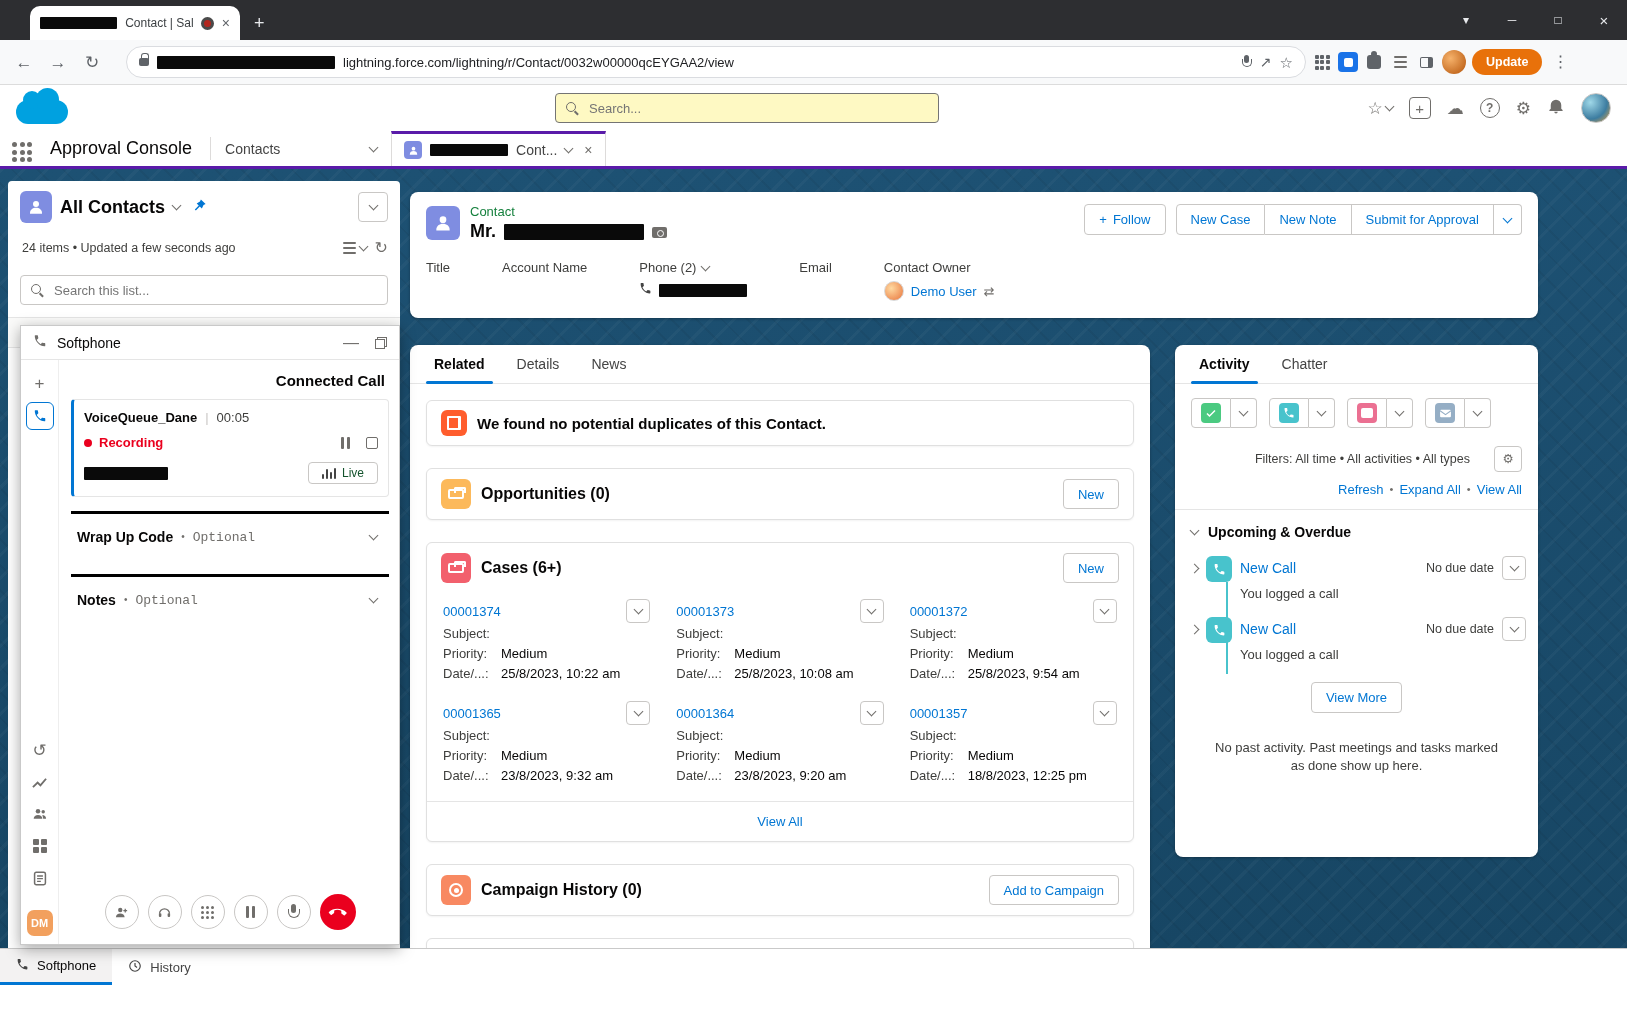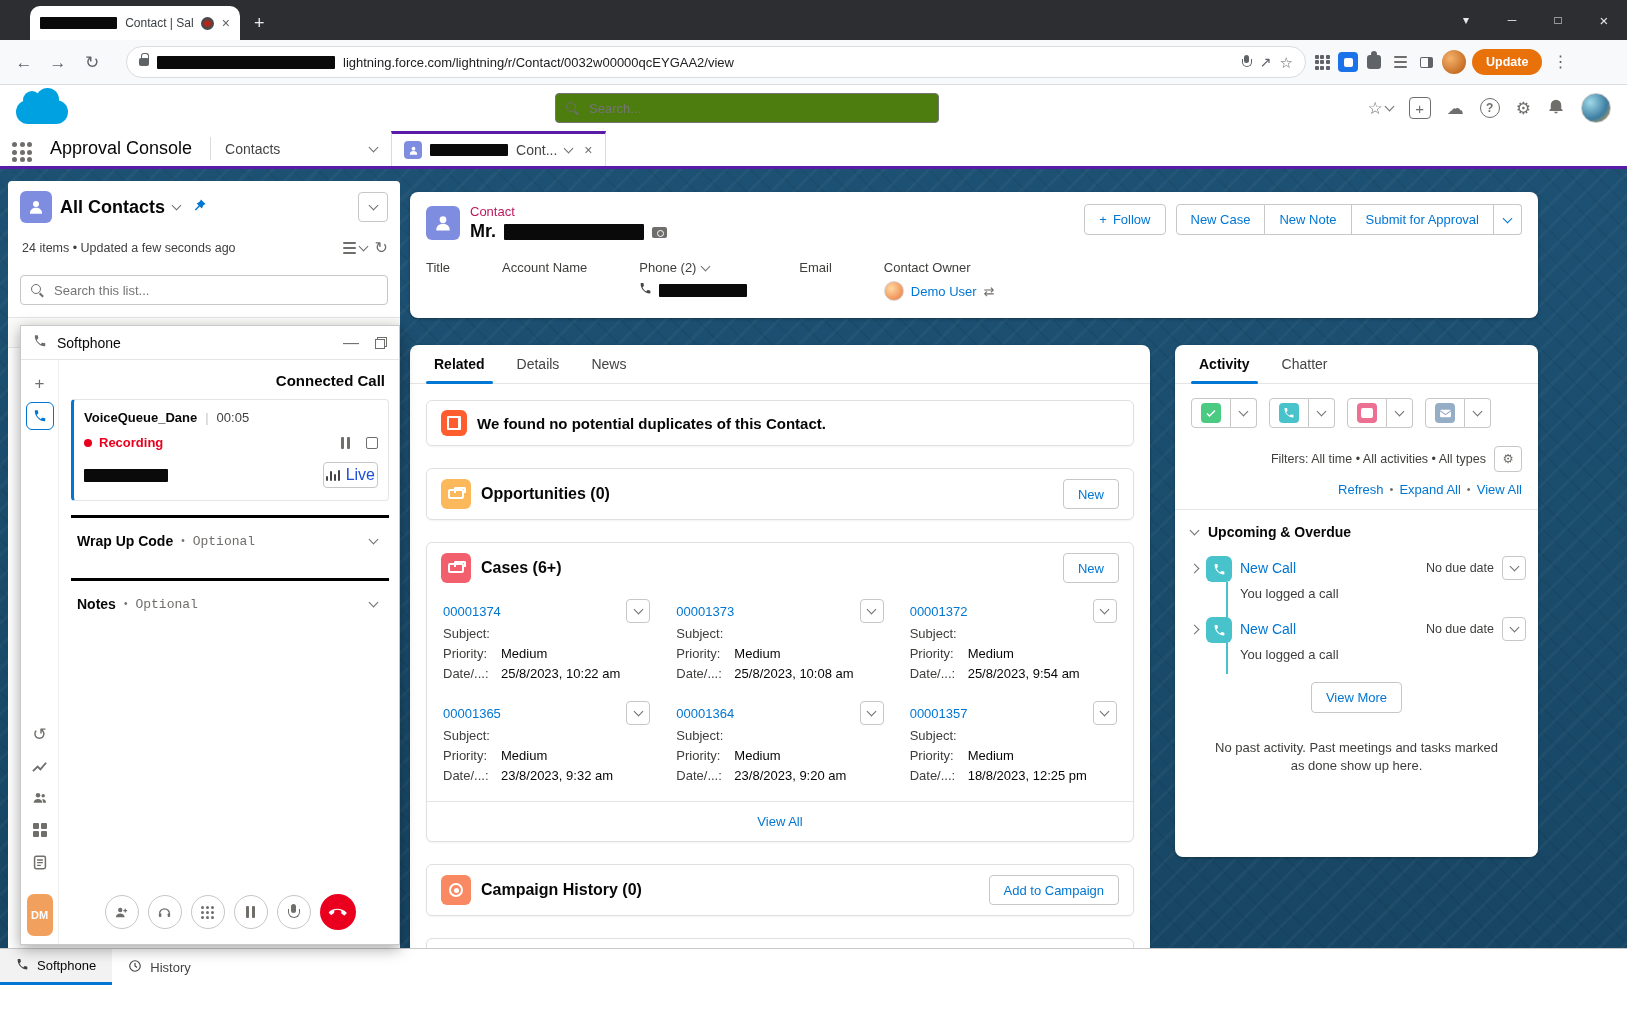--- a/index.html
+++ b/index.html
@@ -34,21 +34,21 @@
   .bento{display:grid;grid-template-columns:repeat(3,4px);grid-auto-rows:4px;gap:1.5px;}
   .bento i{background:#5f6368;border-radius:1px;}
   .chravatar{width:24px;height:24px;border-radius:50%;background:radial-gradient(circle at 35% 35%,#f6b26b,#b4540a);cursor:pointer;}
   .updatebtn{height:26px;padding:0 14px;border:none;border-radius:14px;background:#e8710a;color:#fff;font-size:12.5px;font-weight:bold;cursor:pointer;}
 
   
   .sfheader{position:absolute;left:0;top:85px;width:100%;height:46px;background:#fff;display:flex;align-items:center;padding:0 16px;}
   .cloudlogo{position:relative;width:52px;height:24px;background:#00a1e0;border-radius:13px;margin-top:8px;flex:0 0 auto;}
   .cloudlogo::before{content:"";position:absolute;left:7px;top:-9px;width:18px;height:18px;background:#00a1e0;border-radius:50%;}
   .cloudlogo::after{content:"";position:absolute;right:9px;top:-12px;width:23px;height:23px;background:#00a1e0;border-radius:50%;}
-  .gsearch{position:absolute;left:555px;top:8px;width:384px;height:30px;border:1px solid #747474;border-radius:4px;background:#4d7c0f;display:flex;align-items:center;padding:0 10px;gap:8px;}
+  .gsearch{position:absolute;left:555px;top:8px;width:384px;height:30px;border:1px solid #747474;border-radius:4px;background:#fef9c3;display:flex;align-items:center;padding:0 10px;gap:8px;}
   .gsearch input{border:none;outline:none;font-size:13px;flex:1;color:#080707;background:transparent;}
   .sicon{position:relative;width:13px;height:13px;flex:0 0 auto;}
   .sicon::before{content:"";position:absolute;width:8px;height:8px;border:1.6px solid #706e6b;border-radius:50%;left:0;top:0;}
   .sicon::after{content:"";position:absolute;width:5px;height:1.6px;background:#706e6b;transform:rotate(45deg);left:8px;top:10px;}
   .hdricons{position:absolute;right:16px;top:0;height:46px;display:flex;align-items:center;gap:16px;}
   .hdricons .g{color:#706e6b;font-size:17px;cursor:pointer;}
   .boxplus{width:22px;height:22px;border:1.5px solid #706e6b;border-radius:4px;display:flex;align-items:center;justify-content:center;color:#706e6b;font-size:15px;cursor:pointer;}
   .helpcirc{width:20px;height:20px;border:1.5px solid #706e6b;border-radius:50%;display:flex;align-items:center;justify-content:center;color:#706e6b;font-size:12px;font-weight:bold;cursor:pointer;}
   .sfavatar{width:30px;height:30px;border-radius:50%;background:radial-gradient(circle at 30% 30%,#9fd8e8,#3c7ca0 60%,#e8a23c);border:1px solid #c9c7c5;cursor:pointer;}
 
@@ -84,21 +84,21 @@
   .lp-search input{border:none;outline:none;flex:1;font-size:13px;background:transparent;}
   .lp-thead{margin:12px -12px 0 -12px;border-top:1px solid #e5e5e5;border-bottom:1px solid #e5e5e5;background:#fafaf9;display:flex;align-items:center;gap:10px;padding:7px 14px;font-size:13px;color:#514f4d;font-weight:bold;}
   .cb{width:14px;height:14px;border:1px solid #b0adab;border-radius:3px;background:#fff;cursor:pointer;}
   .hbars{display:flex;flex-direction:column;gap:2.5px;}
   .hbars i{width:13px;height:2.5px;background:#706e6b;border-radius:1px;}
 
   
   .reccard{position:absolute;left:410px;top:192px;width:1128px;height:126px;background:#fff;border-radius:8px;box-shadow:0 1px 3px rgba(0,0,0,.3);padding:12px 16px;}
   .rc-top{display:flex;align-items:flex-start;}
   .rc-entity{display:flex;gap:10px;align-items:center;}
-  .rc-labels .sm{font-size:13px;color:#be185d;}
+  .rc-labels .sm{font-size:13px;color:#15803d;}
   .rc-name{display:flex;align-items:center;gap:8px;margin-top:2px;}
   .rc-name .nm{font-size:18px;font-weight:bold;color:#080707;}
   .cam{position:relative;width:15px;height:11px;background:#706e6b;border-radius:2px;margin-top:2px;}
   .cam::before{content:"";position:absolute;left:5px;top:2.5px;width:5px;height:5px;border:1.5px solid #fff;border-radius:50%;}
   .btn{display:inline-flex;align-items:center;justify-content:center;gap:6px;height:31px;padding:0 14px;border:1px solid #c9c7c5;border-radius:4px;background:#fff;color:#0176d3;font-size:13px;cursor:pointer;white-space:nowrap;}
   .btngroup{display:inline-flex;}
   .btngroup .btn{border-radius:0;border-left-width:0;}
   .btngroup .btn:first-child{border-radius:4px 0 0 4px;border-left-width:1px;}
   .btngroup .btn:last-child{border-radius:0 4px 4px 0;}
   .rc-actions{margin-left:auto;display:flex;gap:10px;}
@@ -137,21 +137,21 @@
   .duppages::before{content:"";position:absolute;right:0;top:0;width:9px;height:10px;border:2px solid #fff;border-radius:1px;}
   .duppages::after{content:"";position:absolute;left:0;bottom:0;width:9px;height:10px;background:inherit;border:2px solid #fff;border-radius:1px;background:#ff5d2d;}
 
   
   .actcol{position:absolute;left:1175px;top:345px;width:363px;height:512px;background:#fff;border-radius:8px;box-shadow:0 1px 3px rgba(0,0,0,.3);overflow:hidden;}
   .act-composer{display:flex;flex-wrap:wrap;gap:12px;padding:14px 16px 4px;}
   .split{display:inline-flex;cursor:pointer;}
   .split-ic{width:40px;height:30px;border:1px solid #c9c7c5;border-radius:4px 0 0 4px;display:flex;align-items:center;justify-content:center;background:#fff;}
   .split-dd{width:26px;height:30px;border:1px solid #c9c7c5;border-left:none;border-radius:0 4px 4px 0;display:flex;align-items:center;justify-content:center;background:#fff;color:#706e6b;}
   .cico{width:20px;height:20px;border-radius:4px;display:flex;align-items:center;justify-content:center;}
-  .filtrow{display:flex;align-items:center;justify-content:flex-end;gap:8px;padding:14px 16px 0;font-size:12.5px;color:#3e3e3c;}
+  .filtrow{display:flex;align-items:center;justify-content:flex-end;gap:24px;padding:14px 16px 0;font-size:12.5px;color:#3e3e3c;}
   .linksrow{display:flex;justify-content:flex-end;align-items:center;gap:6px;padding:10px 16px 12px;font-size:13px;border-bottom:1px solid #e5e5e5;}
   .secthead{display:flex;align-items:center;gap:10px;padding:14px 16px 4px;font-size:14px;font-weight:bold;color:#080707;}
   .tlwrap{position:relative;padding:4px 12px 0 16px;}
   .tline{position:absolute;left:51px;width:2px;background:#48c3cc;}
   .tlitem{display:flex;align-items:flex-start;gap:8px;padding:8px 0;}
   .tlmain{flex:1;min-width:0;}
   .tlrow{display:flex;align-items:center;gap:8px;}
   .tlrow .link{font-size:14px;}
   .tldue{margin-left:auto;font-size:12.5px;color:#3e3e3c;}
   .tldesc{font-size:13px;color:#3e3e3c;margin-top:6px;}
@@ -163,37 +163,37 @@
   .sp-header{height:34px;display:flex;align-items:center;gap:10px;padding:0 12px;border-bottom:1px solid #e5e5e5;flex:0 0 auto;}
   .sp-title{font-size:14px;color:#080707;}
   .sp-hicons{margin-left:auto;display:flex;align-items:center;gap:16px;color:#706e6b;}
   .popout{position:relative;width:12px;height:12px;cursor:pointer;}
   .popout::before{content:"";position:absolute;right:0;top:0;width:8px;height:8px;border:1.6px solid #706e6b;}
   .popout::after{content:"";position:absolute;left:0;bottom:0;width:8px;height:8px;background:#fff;border:1.6px solid #706e6b;}
   .sp-body{flex:1;display:flex;min-height:0;}
   .sp-rail{width:38px;border-right:1px solid #eee;display:flex;flex-direction:column;align-items:center;padding:10px 0 8px;gap:4px;}
   .railbtn{width:28px;height:28px;display:flex;align-items:center;justify-content:center;color:#706e6b;cursor:pointer;font-size:17px;}
   .railbtn.active{border:1px solid #0176d3;border-radius:6px;color:#0176d3;}
-  .dmavatar{width:26px;height:42px;border-radius:7px;background:#f2a05e;color:#fff;font-size:11px;font-weight:bold;display:flex;align-items:center;justify-content:center;margin-top:14px;}
+  .dmavatar{width:26px;height:26px;border-radius:7px;background:#f2a05e;color:#fff;font-size:11px;font-weight:bold;display:flex;align-items:center;justify-content:center;margin-top:14px;}
   .sp-content{flex:1;display:flex;flex-direction:column;padding:10px 10px 10px 12px;min-width:0;}
   .sp-status{text-align:right;font-size:15px;font-weight:bold;color:#080707;padding:2px 4px 10px;}
   .callcard{border:1px solid #e5e5e5;border-left:3px solid #0176d3;border-radius:4px;padding:10px 10px 12px;}
   .cc-row1{display:flex;align-items:center;gap:8px;font-size:13px;}
   .cc-q{font-weight:bold;color:#080707;}
   .cc-timer{color:#3e3e3c;}
   .cc-pipe{color:#c9c7c5;}
   .cc-row2{display:flex;align-items:center;gap:7px;margin-top:10px;}
   .dot{width:8px;height:8px;border-radius:50%;background:#ea001e;}
   .rectext{font-size:13px;color:#ea001e;font-weight:bold;}
   .cc-ctrl{margin-left:auto;display:flex;align-items:center;gap:16px;}
   .pauseico{display:inline-flex;gap:3px;cursor:pointer;}
   .pauseico i{width:3px;height:12px;background:#706e6b;border-radius:1px;}
   .stopico{width:12px;height:12px;border:1.8px solid #706e6b;border-radius:2px;cursor:pointer;}
   .cc-row3{display:flex;align-items:center;margin-top:12px;}
-  .livechip{margin-left:auto;display:inline-flex;align-items:center;gap:6px;border:1px solid #c9c7c5;border-radius:4px;padding:3px 2px;font-size:16px;color:#1d4ed8;}
+  .livechip{margin-left:auto;display:inline-flex;align-items:center;gap:6px;border:1px solid #c9c7c5;border-radius:4px;padding:3px 13px;font-size:12px;color:#14532d;}
   .wave{display:inline-flex;gap:2px;align-items:flex-end;}
   .wave i{width:2px;background:#444;border-radius:1px;}
   .sp-sec{border-top:3px solid #000000;display:flex;align-items:center;gap:8px;padding:15px 6px;margin-top:14px;}
   .sp-sec:last-of-type{margin-top:0;}
   .sp-sec .t{font-size:14px;font-weight:bold;color:#080707;}
   .sp-sec .hint{font-size:13px;color:#706e6b;font-family:Liberation Mono, monospace;}
   .sp-sec .chv{margin-left:auto;margin-right:6px;}
   .sp-controls{margin-top:auto;display:flex;align-items:center;justify-content:center;gap:9px;padding-bottom:4px;}
   .rndctl{width:34px;height:34px;border:1px solid #c9c7c5;border-radius:50%;background:#fff;display:flex;align-items:center;justify-content:center;cursor:pointer;color:#706e6b;}
   .endcall{width:36px;height:36px;border:none;border-radius:50%;background:#ea001e;display:flex;align-items:center;justify-content:center;cursor:pointer;}

